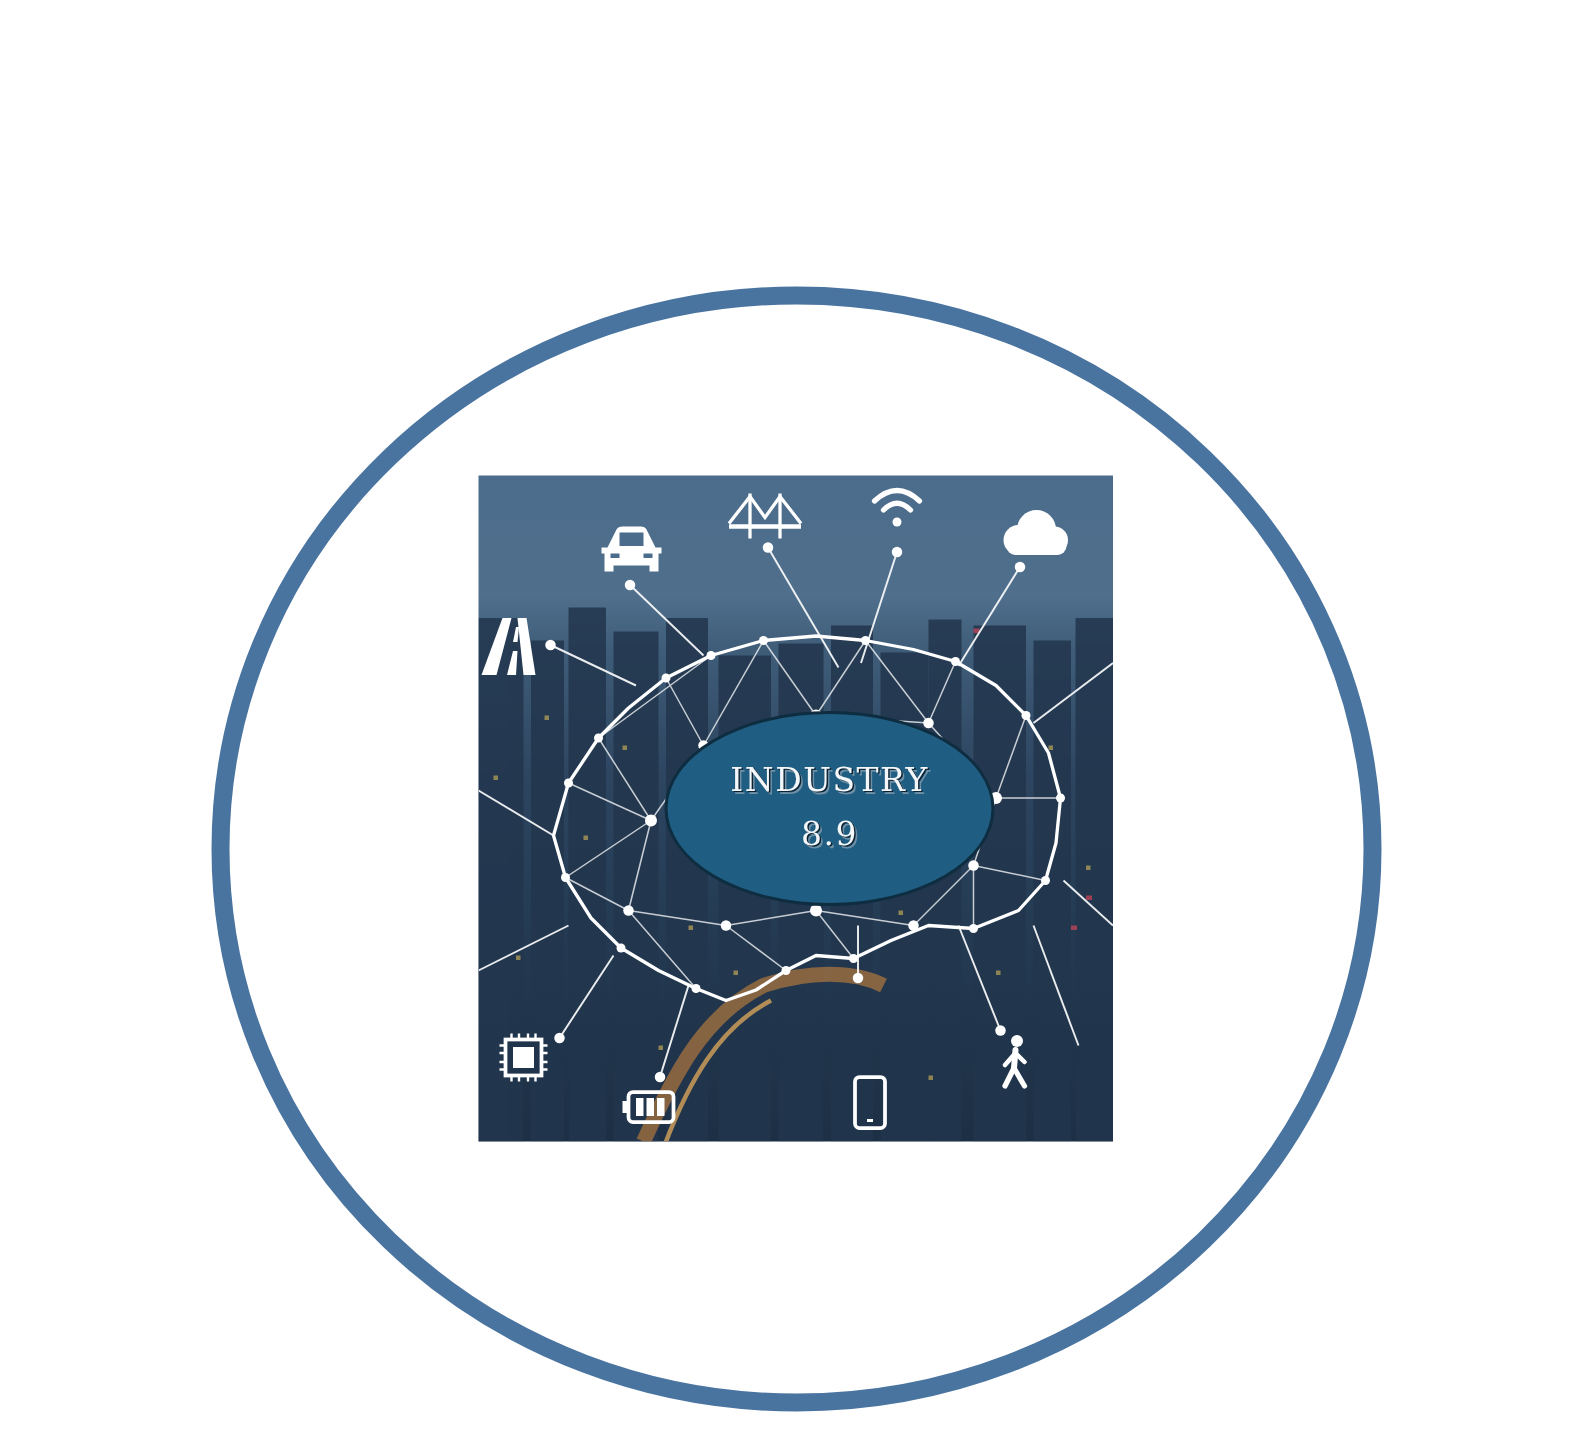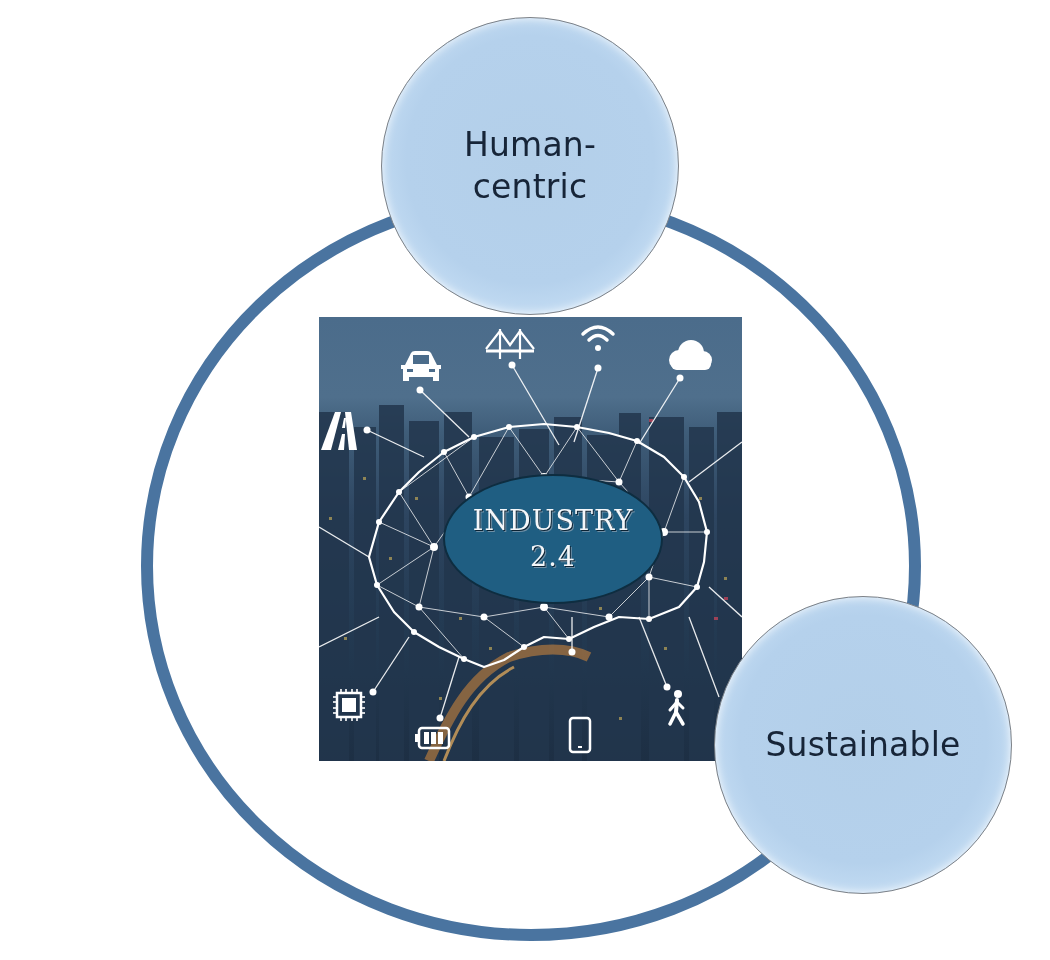--- a/index.html
+++ b/index.html
@@ -32,21 +32,21 @@
     }
     .center-image svg { position: absolute; left: 0; top: 0; }
     .core {
       position: absolute; left: 124px; top: 157px; width: 220px; height: 130px;
       border-radius: 50%; background: #1f5e82; border: 2px solid #0e2d40;
       box-sizing: border-box;
       display: flex; flex-direction: column; align-items: center; justify-content: center;
     }
     .core span {
       font-family: "DejaVu Serif", "Liberation Serif", serif;
-      color: #f4f7fa; font-size: 27px; line-height: 36px; letter-spacing: 1px;
+      color: #f4f7fa; font-size: 22px; line-height: 36px; letter-spacing: 1px;
       text-shadow: 1px 1px 0 #0b2233, 2px 2px 0 #6f8fa5;
     }
   </style>
 </head>
 <body>
 
 <div class="stage">
 
   <svg class="ring-svg" width="1050" height="960" viewBox="0 0 1050 960">
     <ellipse cx="531" cy="566" rx="384" ry="369" fill="none" stroke="#4a74a0" stroke-width="12"></ellipse>
@@ -263,28 +263,19 @@
         <line x1="11" y1="10" x2="10" y2="22" stroke-width="4"></line>
         <line x1="10" y1="22" x2="4" y2="34" stroke-width="3.5"></line>
         <line x1="10" y1="22" x2="17" y2="34" stroke-width="3.5"></line>
         <line x1="11" y1="12" x2="4" y2="20" stroke-width="3"></line>
         <line x1="11" y1="12" x2="17" y2="18" stroke-width="3"></line>
       </g>
     </svg>
 
     <div class="core">
       <span>INDUSTRY</span>
-      <span>2.4</span>
+      <span>8.9</span>
     </div>
   </div>
 
-  <div class="pillar" id="pillar-top">
-    <div class="label">
-      <div>Human-</div>
-      <div>centric</div>
-    </div>
-  </div>
-
-  <div class="pillar" id="pillar-right">
-    <div class="label">Sustainable</div>
-  </div>
+
 
 </div>
 
 </body></html>

